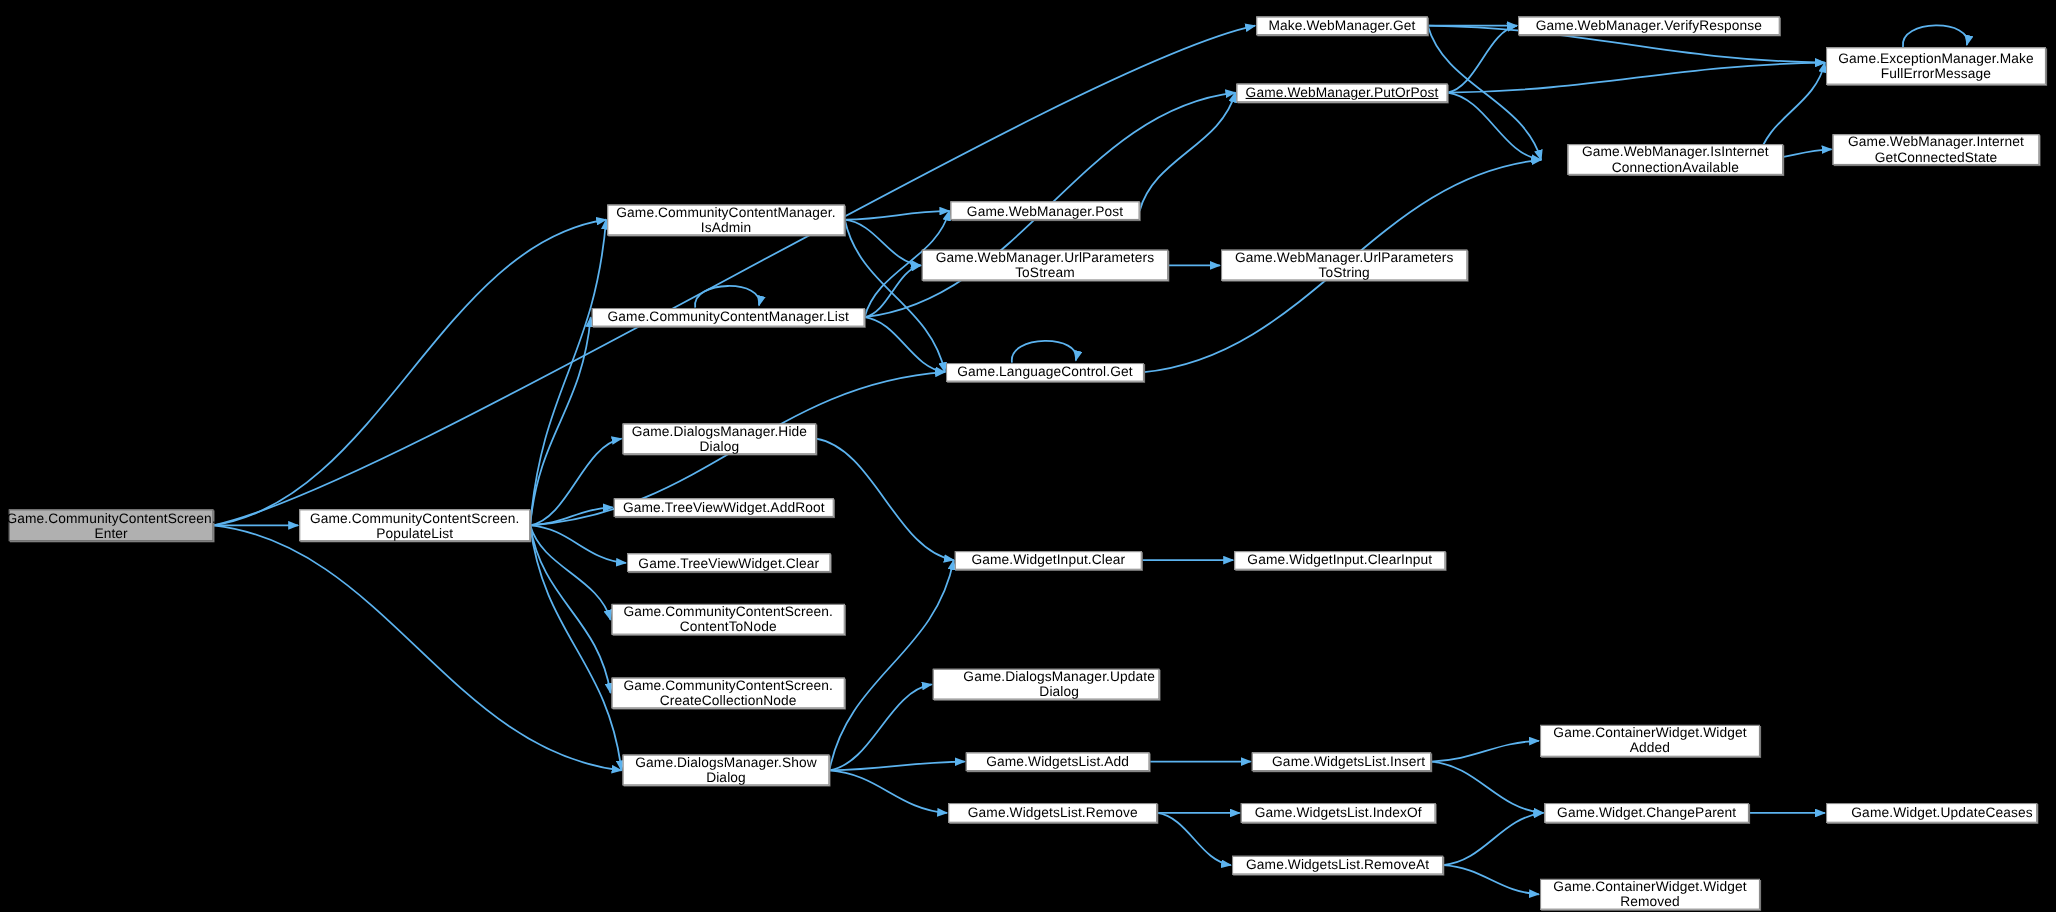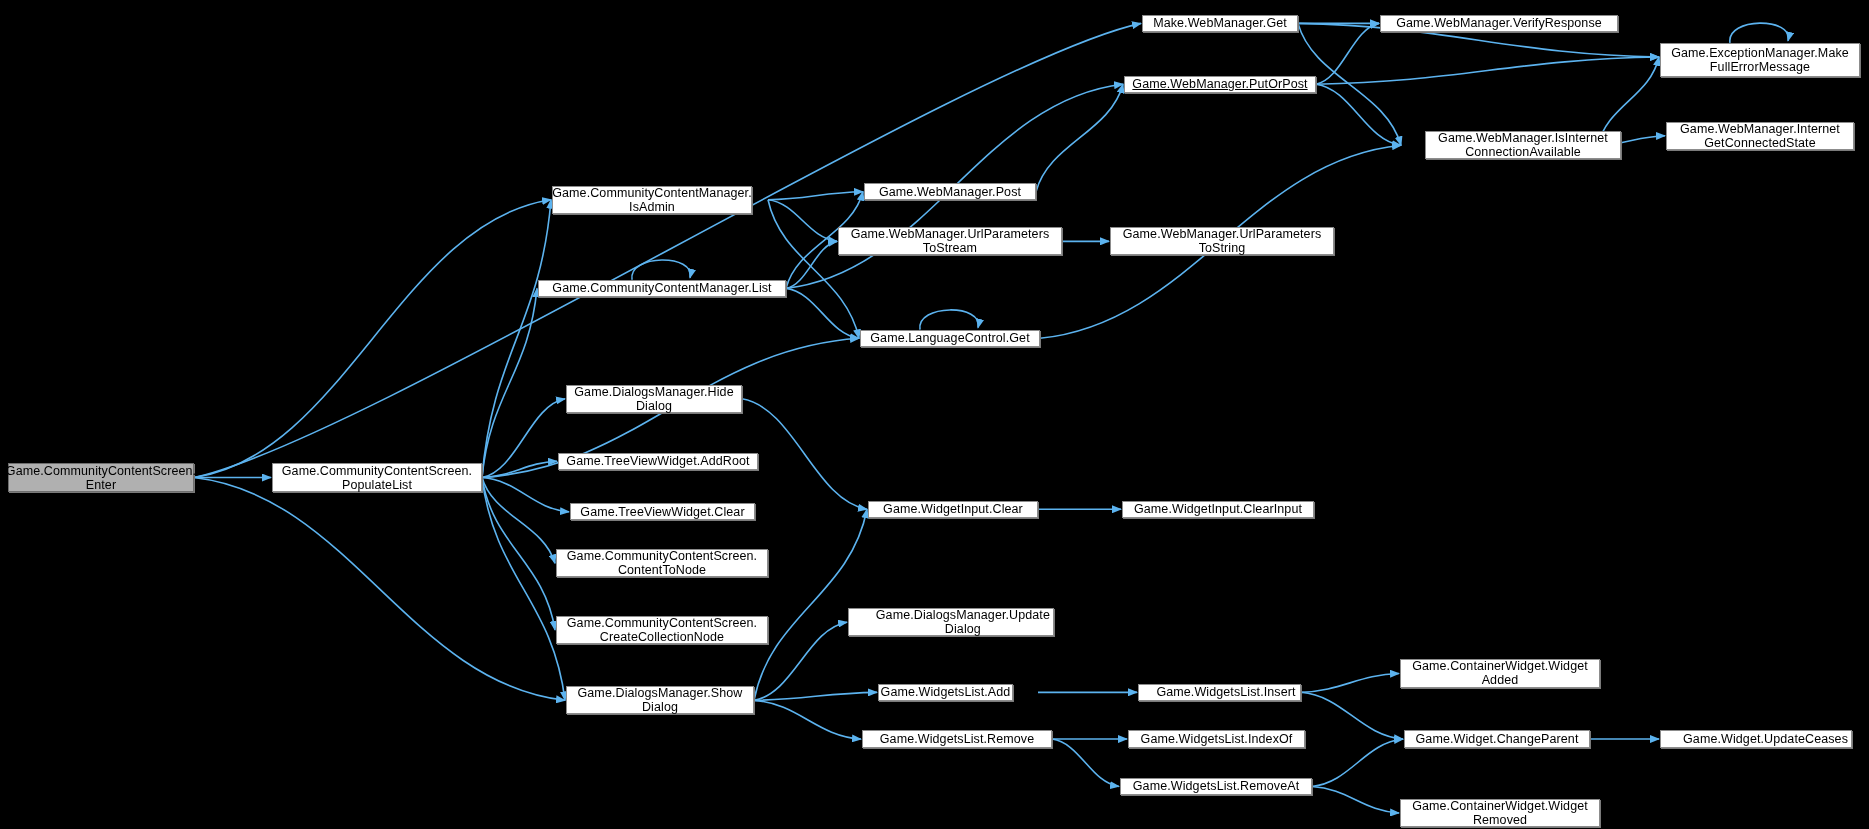--- a/index.html
+++ b/index.html
@@ -77,21 +77,21 @@
   </svg>
   <div id="node-layer">
       <div class="node root" style="left: 8px; top: 463.472px; width: 186px; height: 28.1668px;">
         <span class="lbl">Game.CommunityContentScreen.
 Enter</span>
       </div>
       <div class="node" style="left: 272px; top: 463.472px; width: 210px; height: 28.1668px;">
         <span class="lbl">Game.CommunityContentScreen.
 PopulateList</span>
       </div>
-      <div class="node" style="left: 552px; top: 185.645px; width: 200px; height: 28.1668px;">
+      <div class="node" style="left: 552px; top: 185.645px; width: 216px; height: 28.1668px;">
         <span class="lbl">Game.CommunityContentManager.
 IsAdmin</span>
       </div>
       <div class="node" style="left: 538px; top: 279.747px; width: 248px; height: 17.2842px;">
         <span class="lbl">Game.CommunityContentManager.List</span>
       </div>
       <div class="node" style="left: 566px; top: 384.733px; width: 176px; height: 28.1668px;">
         <span class="lbl">Game.DialogsManager.Hide
 Dialog</span>
       </div>
@@ -123,21 +123,21 @@
       <div class="node" style="left: 860px; top: 329.68px; width: 180px; height: 17.2842px;">
         <span class="lbl">Game.LanguageControl.Get</span>
       </div>
       <div class="node" style="left: 868px; top: 500.601px; width: 170px; height: 17.2842px;">
         <span class="lbl">Game.WidgetInput.Clear</span>
       </div>
       <div class="node" style="left: 848px; top: 608.147px; width: 206px; height: 28.1668px; justify-content: flex-end;">
         <span class="lbl">Game.DialogsManager.Update
 Dialog</span>
       </div>
-      <div class="node" style="left: 878px; top: 683.685px; width: 135px; height: 17.2842px;">
+      <div class="node" style="left: 878px; top: 683.685px; width: 167px; height: 17.2842px;">
         <span class="lbl">Game.WidgetsList.Add</span>
       </div>
       <div class="node" style="left: 862px; top: 730.416px; width: 190px; height: 17.2842px;">
         <span class="lbl">Game.WidgetsList.Remove</span>
       </div>
       <div class="node" style="left: 1110px; top: 227.255px; width: 224px; height: 28.1668px;">
         <span class="lbl">Game.WebManager.UrlParameters
 ToString</span>
       </div>
       <div class="node" style="left: 1122px; top: 500.601px; width: 192px; height: 17.2842px;">

